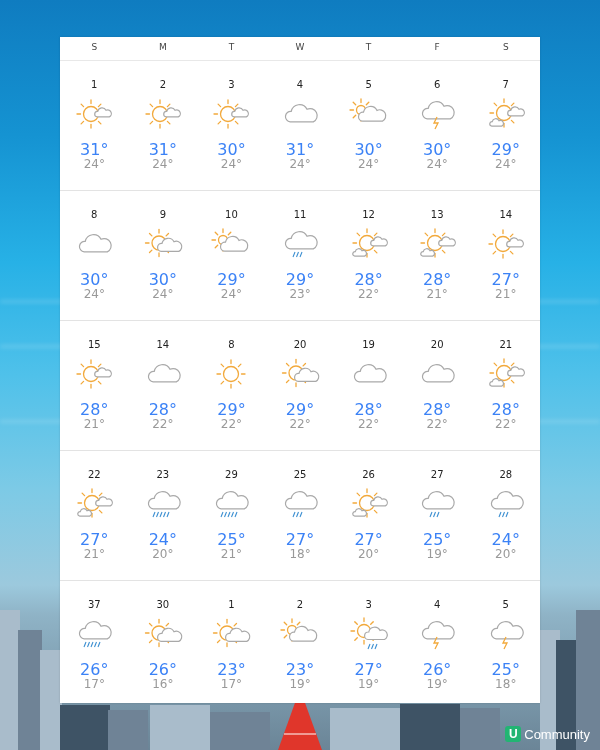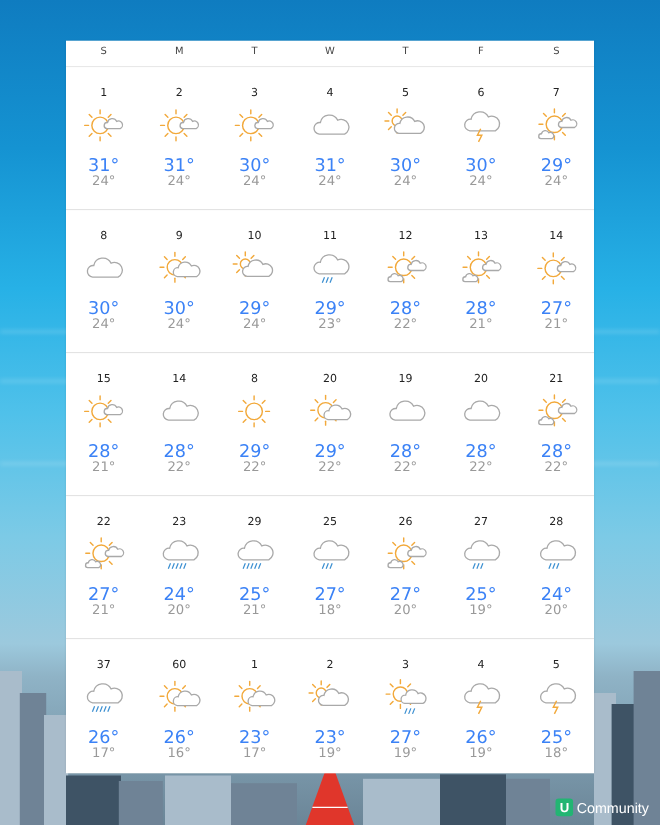--- a/index.html
+++ b/index.html
@@ -484,21 +484,21 @@
               <line x1="12" y1="25" x2="10" y2="30" stroke="#3b8fd1" stroke-width="1.1"></line>
               <line x1="15.5" y1="25" x2="13.5" y2="30" stroke="#3b8fd1" stroke-width="1.1"></line>
               <line x1="19" y1="25" x2="17" y2="30" stroke="#3b8fd1" stroke-width="1.1"></line>
               <line x1="22.5" y1="25" x2="20.5" y2="30" stroke="#3b8fd1" stroke-width="1.1"></line>
               <line x1="26" y1="25" x2="24" y2="30" stroke="#3b8fd1" stroke-width="1.1"></line>
             </svg></div>
           <div class="hi">26°</div>
           <div class="lo">17°</div>
         </div>
         <div class="day">
-          <div class="dnum">60</div>
+          <div class="dnum">30</div>
           <div class="icon"><svg viewBox="0 0 40 36" width="40" height="36">
               <circle cx="16" cy="16" r="7" fill="none" stroke="#f2a93b" stroke-width="1.3"></circle>
               <line x1="26.0" y1="16.0" x2="29.5" y2="16.0" stroke="#f2a93b" stroke-width="1.3" stroke-linecap="round"></line>
               <line x1="23.1" y1="23.1" x2="25.5" y2="25.5" stroke="#f2a93b" stroke-width="1.3" stroke-linecap="round"></line>
               <line x1="16.0" y1="26.0" x2="16.0" y2="29.5" stroke="#f2a93b" stroke-width="1.3" stroke-linecap="round"></line>
               <line x1="8.9" y1="23.1" x2="6.5" y2="25.5" stroke="#f2a93b" stroke-width="1.3" stroke-linecap="round"></line>
               <line x1="6.0" y1="16.0" x2="2.5" y2="16.0" stroke="#f2a93b" stroke-width="1.3" stroke-linecap="round"></line>
               <line x1="8.9" y1="8.9" x2="6.5" y2="6.5" stroke="#f2a93b" stroke-width="1.3" stroke-linecap="round"></line>
               <line x1="16.0" y1="6.0" x2="16.0" y2="2.5" stroke="#f2a93b" stroke-width="1.3" stroke-linecap="round"></line>
               <line x1="23.1" y1="8.9" x2="25.5" y2="6.5" stroke="#f2a93b" stroke-width="1.3" stroke-linecap="round"></line>

